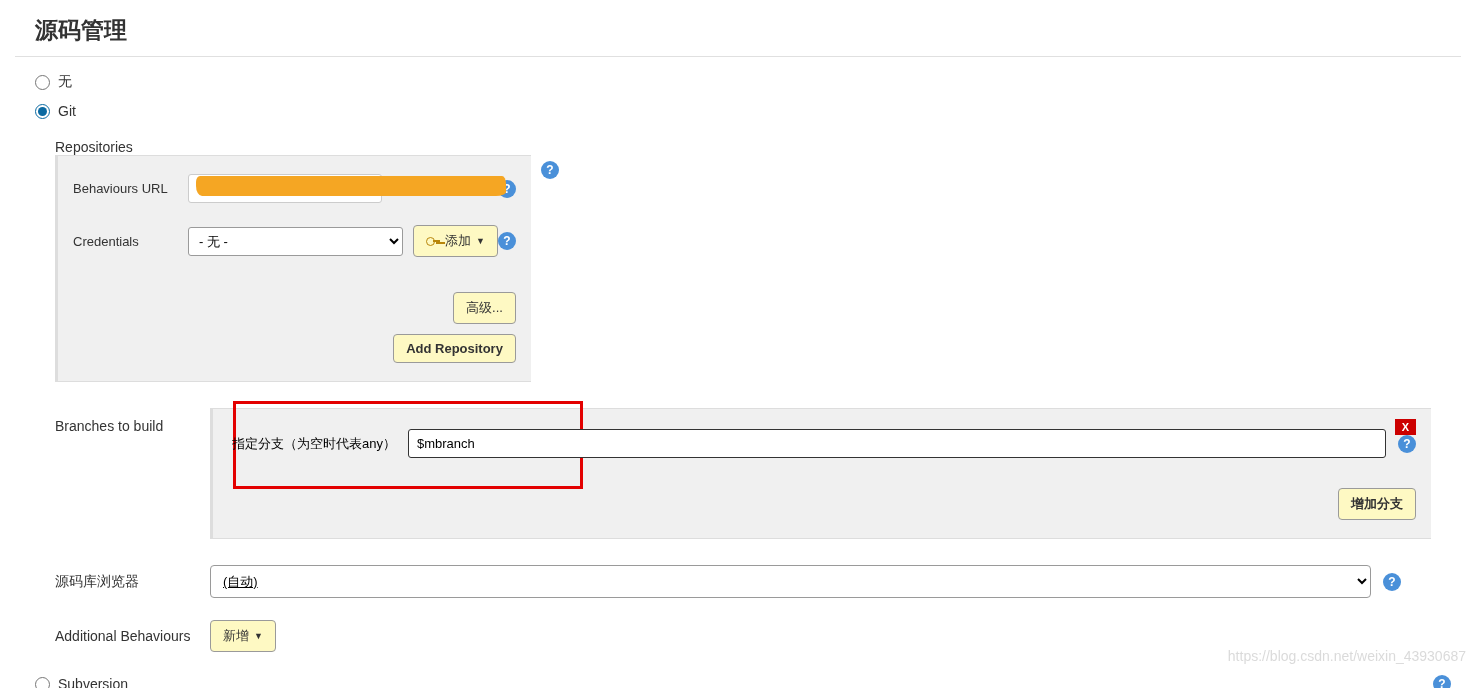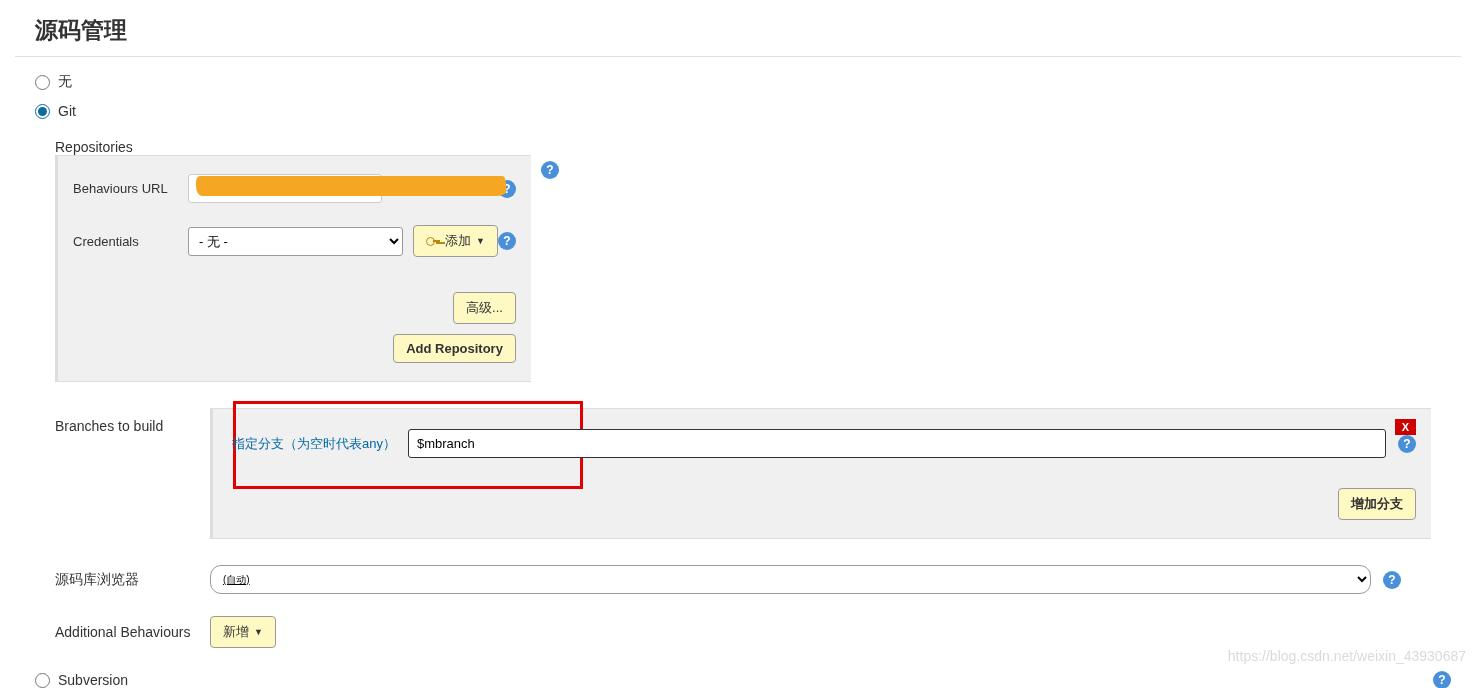--- a/index.html
+++ b/index.html
@@ -26,26 +26,26 @@
 .btn-group-right { display: flex; flex-direction: column; gap: 10px; align-items: flex-end; }
 .config-panel .btn-group-right { position: relative; margin-top: 35px; }
 .help-icon { width: 18px; height: 18px; border-radius: 50%; background: #4a90d9; color: #fff; font-size: 12px; font-weight: bold; display: inline-flex; align-items: center; justify-content: center; cursor: pointer; flex-shrink: 0; }
 .help-outer { position: absolute; right: -28px; }
 .help-outer.top { top: 5px; }
 .help-inner { margin-left: 12px; }
 .x-badge { position: absolute; right: 0; top: -10px; background: #cc0000; color: #fff; font-size: 11px; font-weight: bold; padding: 2px 7px; cursor: pointer; border-radius: 0; }
 .branches-panel { padding: 20px 15px 18px 15px; }
 .red-box { position: absolute; border: 3px solid #e30000; pointer-events: none; }
 .branch-row { display: flex; align-items: center; position: relative; }
-.branch-label { width: 180px; font-size: 13px; color: #0369a1; padding-left: 4px; }
+.branch-label { width: 180px; font-size: 13px; color: #000000; padding-left: 4px; }
 .branch-input { flex: 1; padding: 6px 8px; border: 1px solid #333; border-radius: 3px; font-size: 13px; }
 .add-branch-row { display: flex; justify-content: flex-end; margin-top: 30px; }
 .browser-row, .behaviours-row { display: flex; align-items: center; margin-top: 22px; padding-right: 30px; position: relative; }
 .browser-row .config-label, .behaviours-row .config-label { padding-top: 0; }
-.browser-select { flex: 1; padding: 7px 8px; border: 1px solid #9a9a9a; border-radius: 11px; font-size: 10px; background: #fff; text-decoration: underline; }
+.browser-select { flex: 1; padding: 7px 8px; border: 1px solid #9a9a9a; border-radius: 4px; font-size: 13px; background: #fff; text-decoration: underline; }
 .key-icon { display: inline-block; width: 14px; height: 14px; position: relative; }
 .key-icon::before { content: ""; position: absolute; left: 0; top: 3px; width: 7px; height: 7px; border: 1.5px solid #b8860b; border-radius: 50%; }
 .key-icon::after { content: ""; position: absolute; left: 7px; top: 6px; width: 7px; height: 1.5px; background: #b8860b; box-shadow: 5px 2px 0 0 #b8860b, 3px 2px 0 0 #b8860b; }
 .watermark { position: fixed; right: 10px; bottom: 24px; color: rgba(150,150,150,0.35); font-size: 14px; pointer-events: none; }
 .radio-section { position: relative; }
 </style>
 </head>
 <body>
 
 <div class="container">

